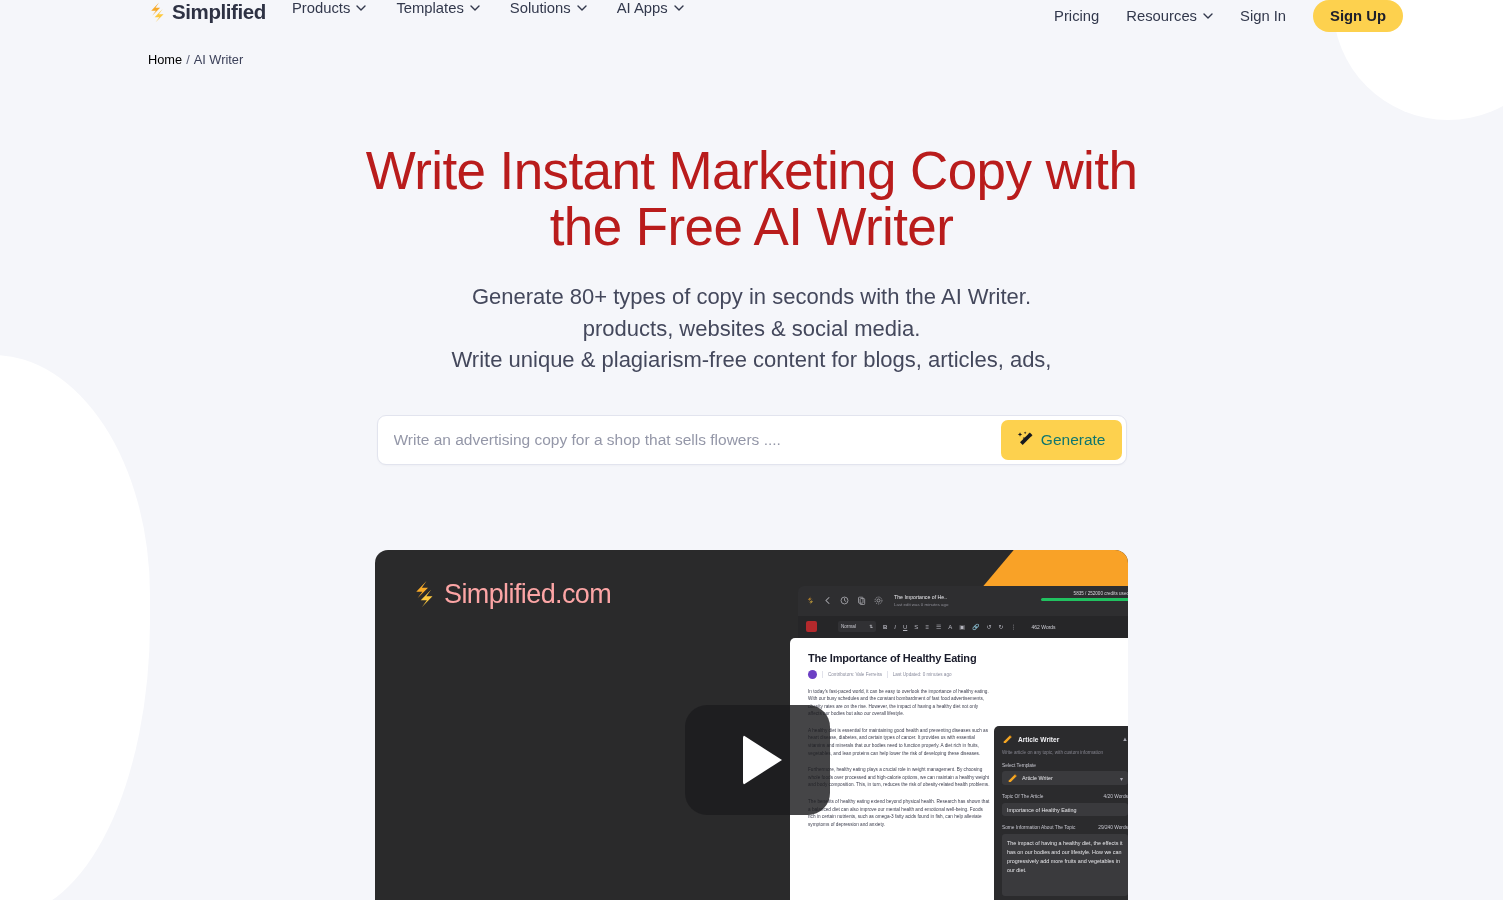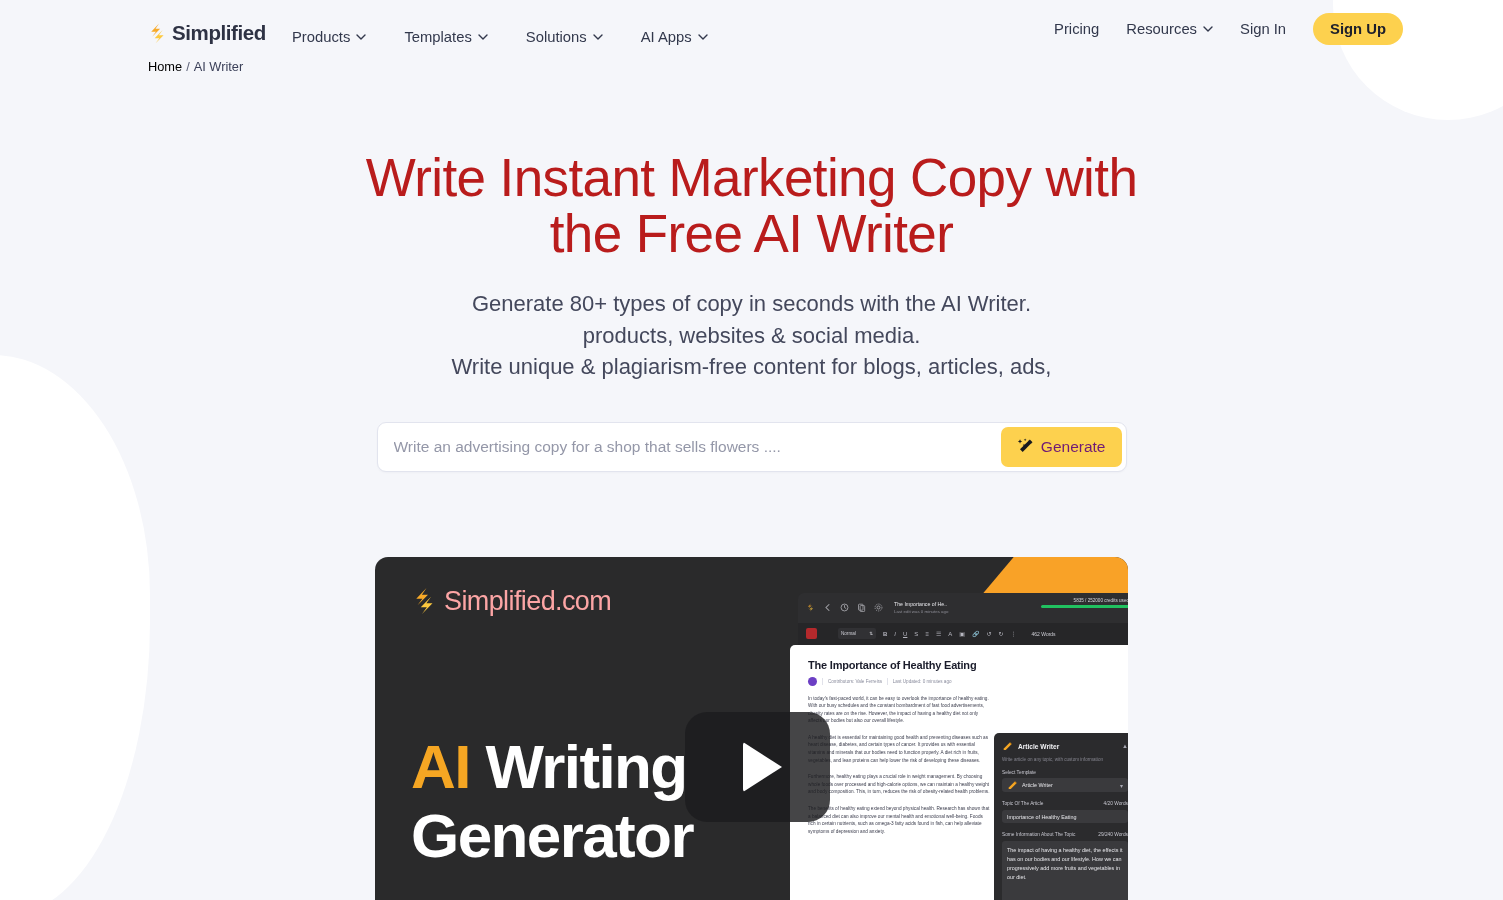--- a/index.html
+++ b/index.html
@@ -24,31 +24,30 @@
     position: absolute; right: -60px; top: -110px;
     width: 230px; height: 230px;
     background: #ffffff;
     border-radius: 50%;
   }
 
   
   .header {
     position: relative; z-index: 5;
     height: 38px;
-    display: flex; align-items: flex-end;
+    display: flex; align-items: flex-start;
     padding: 0 100px 0 148px;
-    margin-top: 7px;
   }
   .logo { display: flex; align-items: center; gap: 5px; cursor: pointer; }
   .logo-mark { width: 19px; height: 21px; display: block; }
   .logo-text {
     font-size: 20.5px; font-weight: 700; color: #2e3244;
     letter-spacing: -0.4px;
   }
-  .nav-main { display: flex; align-items: center; gap: 38px; margin-left: 26px; }
+  .nav-main { display: flex; align-items: center; gap: 30px; margin-left: 26px; }
   .nav-item {
     display: flex; align-items: center; gap: 6px;
     font-size: 14.8px; color: #32384c; cursor: pointer; white-space: nowrap;
   }
   .chev { width: 10px; height: 6px; display: block; flex: none; }
   .nav-right { margin-left: auto; display: flex; align-items: center; gap: 27px; }
   .nav-right .nav-item { font-size: 14.8px; }
   .signin { font-size: 14.8px; color: #32384c; cursor: pointer; }
   .signup {
     background: #fdd14e; color: #1d1f2b;
@@ -97,21 +96,21 @@
   .search-input {
     flex: 1; height: 100%;
     border: none; outline: none; background: transparent;
     font-size: 15.5px; color: #2a2e40;
     padding: 0 16px;
     font-family: "Liberation Sans", sans-serif;
   }
   .search-input::placeholder { color: #9497a8; }
   .gen-btn {
     display: flex; align-items: center; gap: 7px;
-    background: #fdd14e; color: #701a75;
+    background: #fdd14e; color: #0f766e;
     border: none; border-radius: 7px;
     height: 40px; padding: 0 16px;
     font-size: 15.5px; cursor: pointer;
     font-family: "Liberation Sans", sans-serif;
     white-space: nowrap;
   }
   .wand { width: 17px; height: 17px; display: block; }
 
   
   .video-card {
@@ -332,26 +331,20 @@
     <div class="orange-wedge"></div>
 
     <div class="vc-logo">
       <svg class="vc-logo-mark" viewBox="0 0 20 22">
         <path d="M11.6 0.6 L3.4 9.2 L8.3 9.2 L4.4 14.4 L12.8 5.9 L7.9 5.9 Z" fill="#f7a928"></path>
         <path d="M15.4 7.4 L7.0 16.0 L11.9 16.0 L8.0 21.3 L16.4 12.8 L11.5 12.8 Z" fill="#fdc93f"></path>
       </svg>
       <span class="vc-logo-text">Simplified.com</span>
     </div>
 
-    <div class="vc-headline">
-      <div>
-        <span class="ai">AI</span><span> Writing</span>
-      </div>
-      <div>Generator</div>
-    </div>
 
     <div class="editor-mock">
 
       <div class="ed-topbar">
         <svg class="ed-icon" viewBox="0 0 20 22">
           <path d="M11.6 0.6 L3.4 9.2 L8.3 9.2 L4.4 14.4 L12.8 5.9 L7.9 5.9 Z" fill="#f7a928"></path>
           <path d="M15.4 7.4 L7.0 16.0 L11.9 16.0 L8.0 21.3 L16.4 12.8 L11.5 12.8 Z" fill="#fdc93f"></path>
         </svg>
         <svg class="ed-icon" viewBox="0 0 12 12">
             <path d="M8 2 L4 6 L8 10" fill="none" stroke="#cfcfd6" stroke-width="1.4" stroke-linecap="round"></path>

